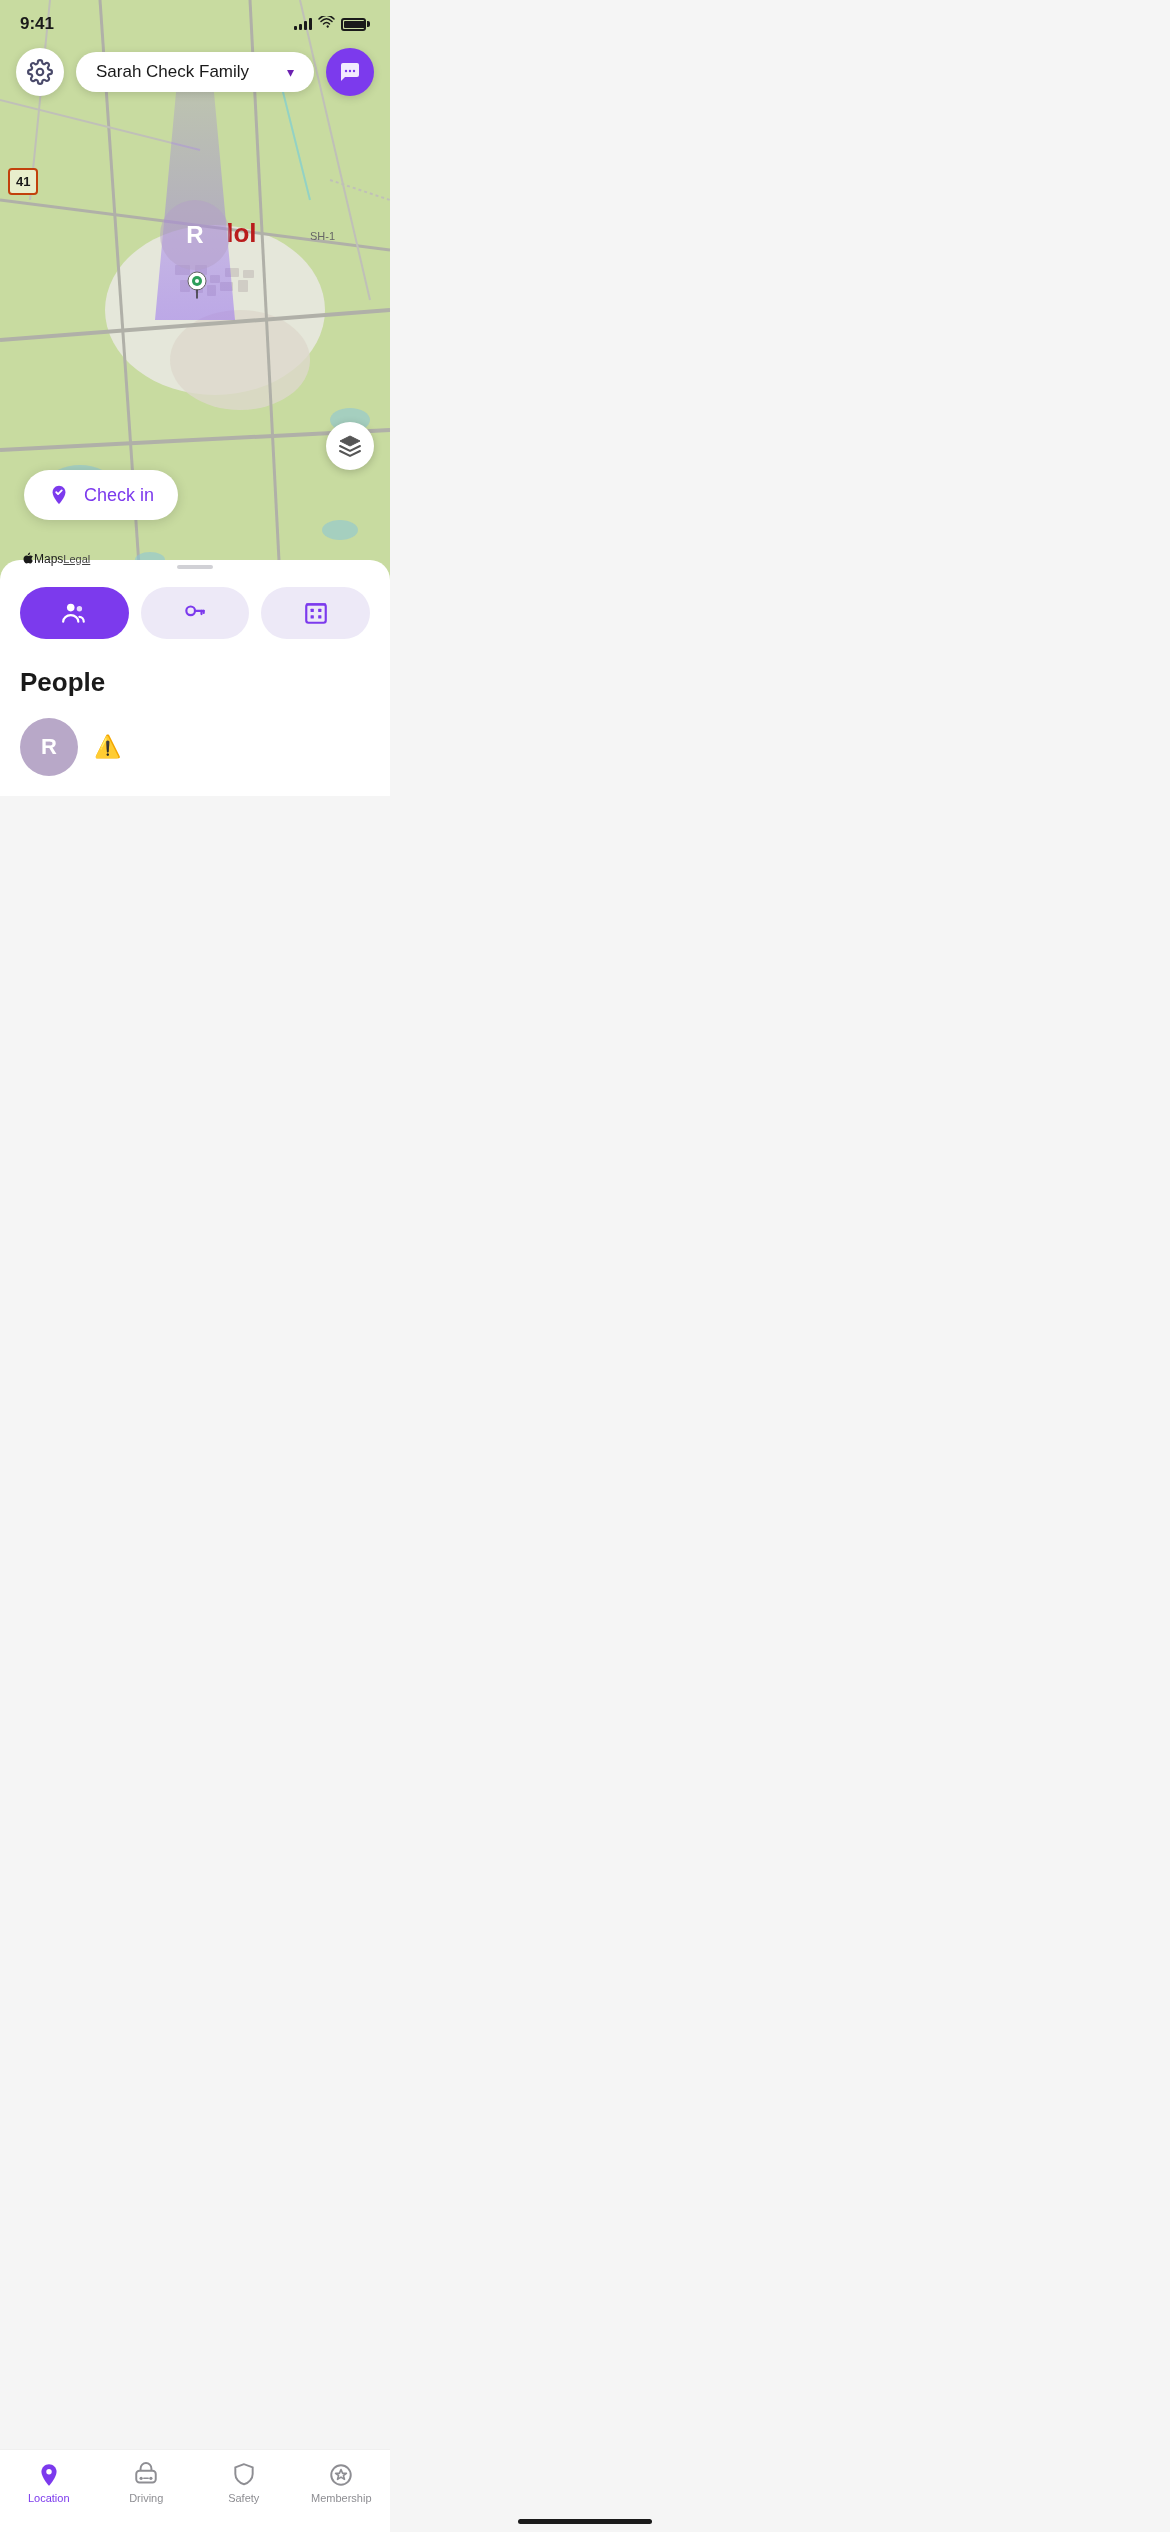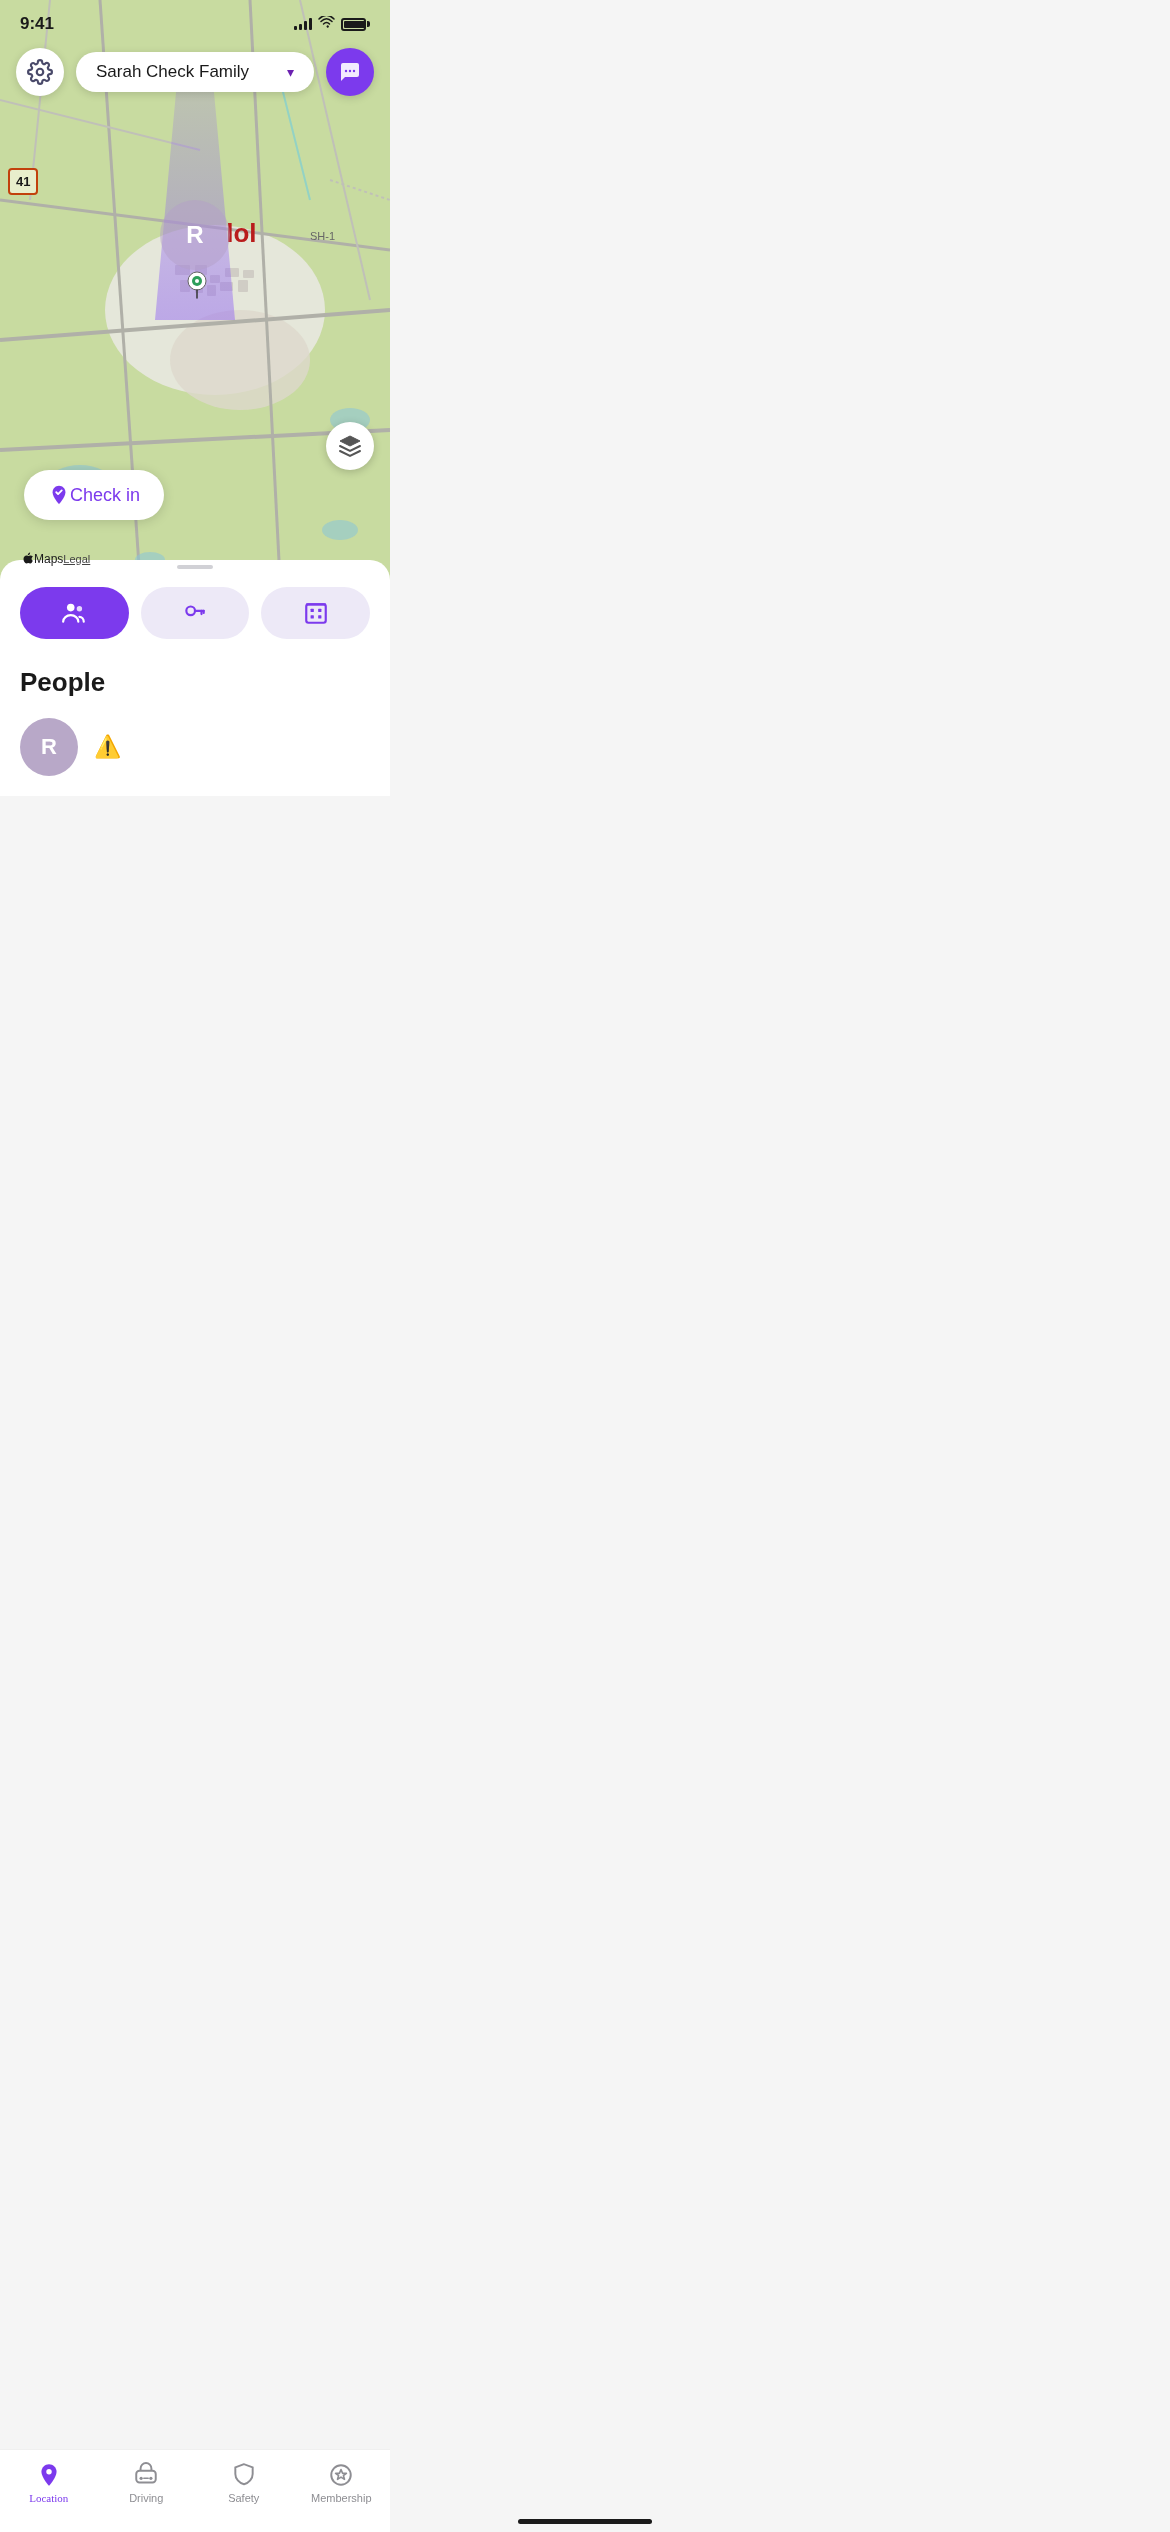--- a/index.html
+++ b/index.html
@@ -163,21 +163,21 @@
     
     .check-in-btn {
       position: absolute;
       bottom: 60px;
       left: 24px;
       background: white;
       border-radius: 30px;
       padding: 14px 24px;
       display: flex;
       align-items: center;
-      gap: 0;
+      gap: 14px;
       box-shadow: 0 2px 12px rgba(0,0,0,0.15);
       z-index: 50;
     }
     .check-in-label {
       font-size: 18px;
       font-weight: 500;
       color: #7c3aed;
     }
 
     
@@ -311,21 +311,21 @@
       flex-direction: column;
       align-items: center;
       gap: 4px;
       cursor: pointer;
       min-width: 70px;
     }
     .nav-label {
       font-size: 11px;
       font-weight: 500;
     }
-    .nav-label.active { color: #7c3aed; font-family: Liberation Serif, serif; }
+    .nav-label.active { color: #7c3aed; }
     .nav-label.inactive { color: #8e8e93; }
 
     
     .home-indicator {
       position: fixed;
       bottom: 8px;
       left: 50%;
       transform: translateX(-50%);
       width: 134px;
       height: 5px;

